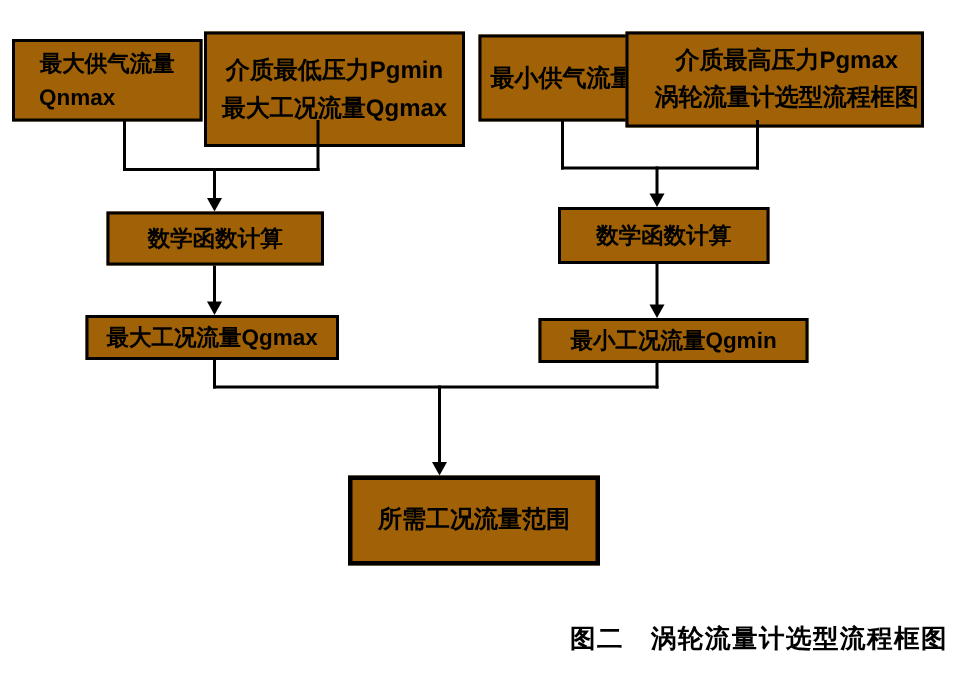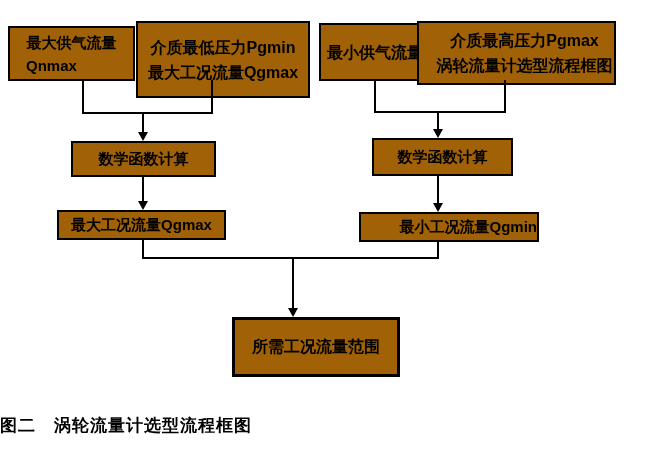--- a/index.html
+++ b/index.html
@@ -15,32 +15,32 @@
   }
   .bl{width:100%;}
   .bl.left{text-align:left;padding-left:16px;box-sizing:border-box;}
   .b-qnmax {left:8px;  top:26px; width:127px;height:55px;font-size:15px;line-height:23px;}
   .b-pgmin {left:136px;top:21px; width:174px;height:77px;font-size:16px;line-height:25px;}
   .b-qnmin {left:319px;top:23px; width:112px;height:58px;font-size:16px;line-height:25px;}
   .b-pgmax {left:417px;top:21px; width:199px;height:64px;font-size:16px;line-height:25px;padding-left:16px;}
   .b-mathl {left:71px; top:141px;width:145px;height:36px;font-size:15px;}
   .b-mathr {left:372px;top:138px;width:141px;height:38px;font-size:15px;}
   .b-qgmax {left:57px; top:210px;width:169px;height:30px;font-size:15px;}
-  .b-qgmin {left:359px;top:212px;width:180px;height:30px;font-size:15px;text-align:right;}
+  .b-qgmin {left:359px;top:212px;width:180px;height:30px;font-size:15px;}
   .b-result{left:232px;top:317px;width:168px;height:60px;border-width:3px;font-size:16px;line-height:24px;}
   .line{position:absolute;background:#000;}
   .v{width:2px;}
   .h{height:2px;}
   .ah{
     position:absolute;width:0;height:0;
     border-left:5px solid transparent;border-right:5px solid transparent;
     border-top:9px solid #000;
   }
   .caption{
-    position:absolute;left:0;top:414px;width:632px;text-align:left;
+    position:absolute;left:0;top:414px;width:632px;text-align:right;
     font-weight:bold;font-size:17px;letter-spacing:1px;
   }
 </style>
 </head>
 <body>
 
 <div class="canvas">
 
   <div class="box b-qnmax">
     <div class="bl">最大供气流量</div>

